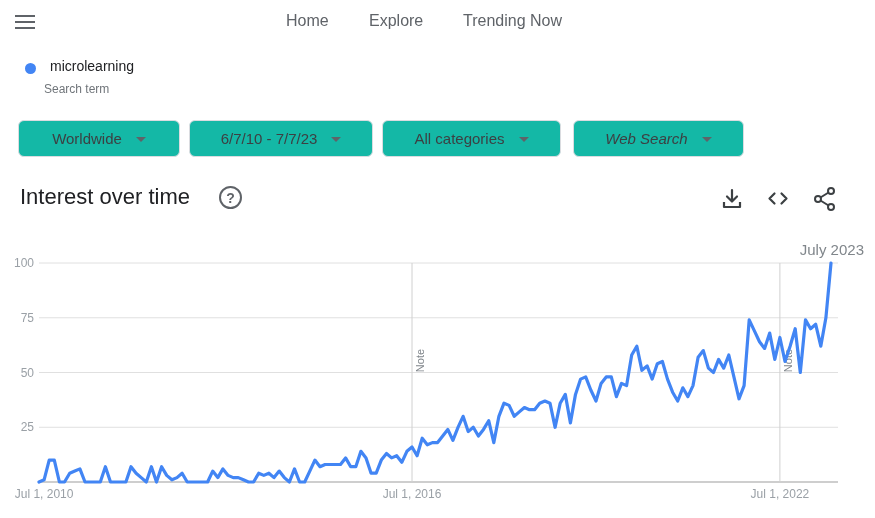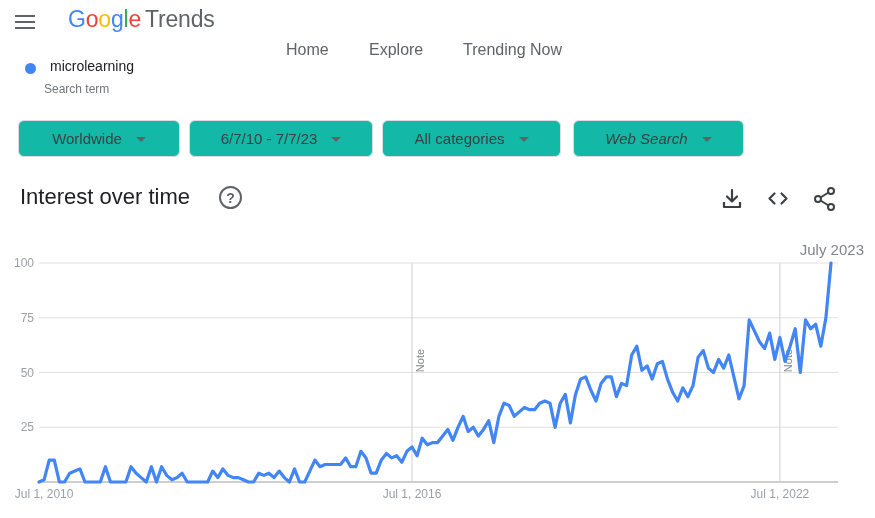--- a/index.html
+++ b/index.html
@@ -13,21 +13,21 @@
   .hamburger span:nth-child(2){ top: 7px; }
   .hamburger span:nth-child(3){ top: 13px; }
 
   .logo { position: absolute; left: 68px; top: 6px; font-size: 23px; letter-spacing: -0.2px; white-space: nowrap; }
   .logo .g-blue { color: #4285f4; }
   .logo .g-red { color: #ea4335; }
   .logo .g-yellow { color: #fbbc05; }
   .logo .g-green { color: #34a853; }
   .logo .trends { color: #5f6368; margin-left: 4px; }
 
-  .nav { position: absolute; top: 12px; font-size: 16px; color: #5f6368; font-weight: 500; cursor: pointer; margin-top: 29px; }
+  .nav { position: absolute; top: 12px; font-size: 16px; color: #5f6368; font-weight: 500; cursor: pointer; }
   .nav-home { left: 286px; }
   .nav-explore { left: 369px; }
   .nav-trending { left: 463px; }
 
   .term { position: absolute; left: 25px; top: 58px; }
   .term-dot { position: absolute; left: 0; top: 5px; width: 11px; height: 11px; border-radius: 50%; background: #4285f4; }
   .term-name { position: absolute; left: 25px; top: 0; font-size: 14px; color: #202124; white-space: nowrap; }
   .term-sub { position: absolute; left: 19px; top: 24px; font-size: 12px; color: #70757a; white-space: nowrap; }
 
   .filter { position: absolute; top: 120px; height: 37px; border: 1px solid #dadce0; border-radius: 6px; background: #14b8a6;
@@ -54,23 +54,20 @@
 </style>
 </head>
 <body>
 
 <div class="topbar">
   <div class="hamburger">
       <span></span>
       <span></span>
       <span></span>
     </div>
-  <div class="logo">
-    <span><span class="g-blue">G</span><span class="g-red">o</span><span class="g-yellow">o</span><span class="g-blue">g</span><span class="g-green">l</span><span class="g-red">e</span></span><span class="trends">Trends</span>
-  </div>
   <div class="nav nav-home">Home</div>
   <div class="nav nav-explore">Explore</div>
   <div class="nav nav-trending">Trending Now</div>
 </div>
 
 <div class="term">
   <div class="term-dot"></div>
   <div class="term-name">microlearning</div>
   <div class="term-sub">Search term</div>
 </div>

